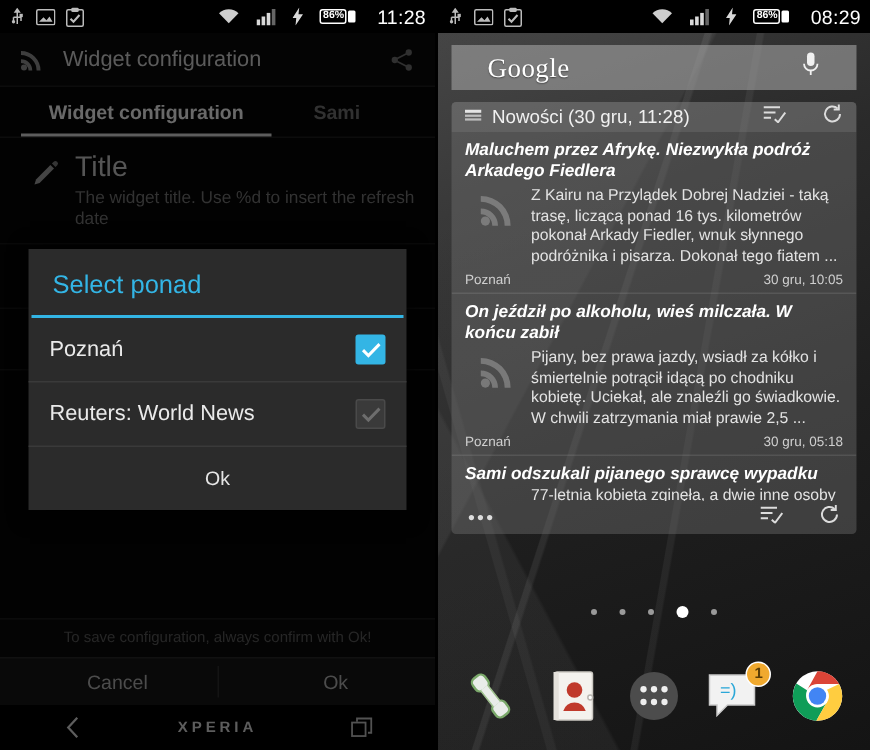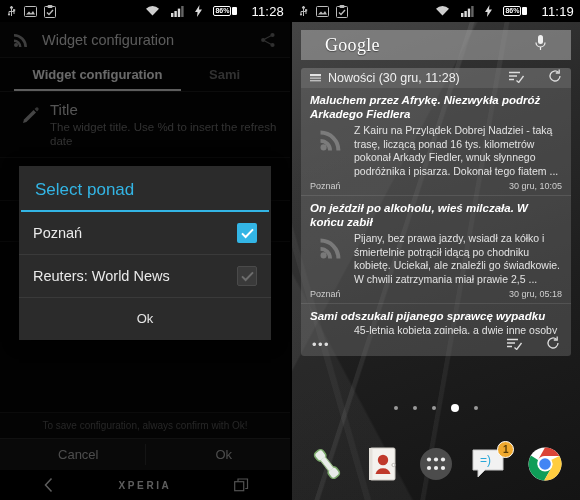--- a/index.html
+++ b/index.html
@@ -41,21 +41,21 @@
   .tab.inactive { color:#6d6d6d; width:95px; justify-content:flex-start; padding-left:14px; font-weight:bold;}
   .tab.active::after { content:""; position:absolute; left:14px; right:14px; bottom:0;
     height:2px; background:#cfcfcf; }
 
   
   .prefs { position:relative; background:#050505; height:calc(500px - 22px - 36px - 34px - 26px - 32px - 30px); }
   .pref-row { display:flex; padding:9px 12px 9px 10px; border-bottom:1px solid #141414; }
   .pref-ico { width:40px; flex:0 0 40px; display:flex; align-items:flex-start;
     justify-content:center; padding-top:4px; }
   .pref-body { flex:1; }
-  .pref-title { color:#bdbdbd; font-size:15px; margin-bottom:2px; }
+  .pref-title { color:#bdbdbd; font-size:19px; margin-bottom:2px; }
   .pref-sub { color:#6f6f6f; font-size:11.5px; line-height:14px; }
 
   
   .scrim { position:absolute; inset:0; background:rgba(0,0,0,.55); z-index:20; }
   .dialog { position:absolute; left:19px; top:166px; width:252px; z-index:25;
     background:#2b2b2b; box-shadow:0 2px 14px rgba(0,0,0,.9); }
   .dlg-title { color:#33b5e5; font-size:17px; padding:14px 16px 10px 16px; }
   .dlg-rule { height:2px; background:#33b5e5; margin:0 2px; }
   .dlg-item { display:flex; align-items:center; justify-content:space-between;
     padding:11px 14px; border-bottom:1px solid #3a3a3a; }
@@ -335,21 +335,21 @@
           </svg>
         <svg class="sb-ico" width="7" height="12" viewBox="0 0 7 12">
             <path d="M4.5 0L0 7h2.5L2 12 7 4.5H4z" fill="#fff"></path>
           </svg>
         <div class="batt">
           <div class="batt-box">
               <div class="batt-txt">86%</div>
             </div>
           <div class="batt-nub"></div>
         </div>
-        <div class="sb-clock">11:19</div>
+        <div class="sb-clock">08:29</div>
       </div>
     </div>
 
     <div class="home">
       <div class="home-bg"></div>
 
       <div class="searchbar">
         <span class="g-logo">Google</span>
         <span class="mic">
           <svg width="13" height="18" viewBox="0 0 13 18">
@@ -417,21 +417,21 @@
             <div class="w-desc">Pijany, bez prawa jazdy, wsiadł za kółko i śmiertelnie potrącił idącą po chodniku kobietę. Uciekał, ale znaleźli go świadkowie. W chwili zatrzymania miał prawie 2,5 ...</div>
           </div>
           <div class="w-meta">
             <span>Poznań</span>
             <span>30 gru, 05:18</span>
           </div>
         </div>
 
         <div class="w-item" style="border-bottom:none;padding-bottom:0;overflow:hidden;max-height:30px;">
           <div class="w-title">Sami odszukali pijanego sprawcę wypadku</div>
-          <div class="w-desc" style="padding-left:44px;">45-letnia kobieta zginęła, a dwie inne osoby</div>
+          <div class="w-desc" style="padding-left:44px;">77-letnia kobieta zginęła, a dwie inne osoby</div>
         </div>
 
         <div class="w-foot">
           <span class="dots3">•••</span>
           <span class="w-foot-acts">
             <span>
               <svg width="15" height="12" viewBox="0 0 15 12">
                   <path d="M0 1.5h11M0 5h8M0 8.5h5" stroke="#dcdcdc" stroke-width="1.3"></path>
                   <path d="M7.5 9.5l2.2 2L14.5 5" stroke="#dcdcdc" stroke-width="1.3" fill="none"></path>
                 </svg>

